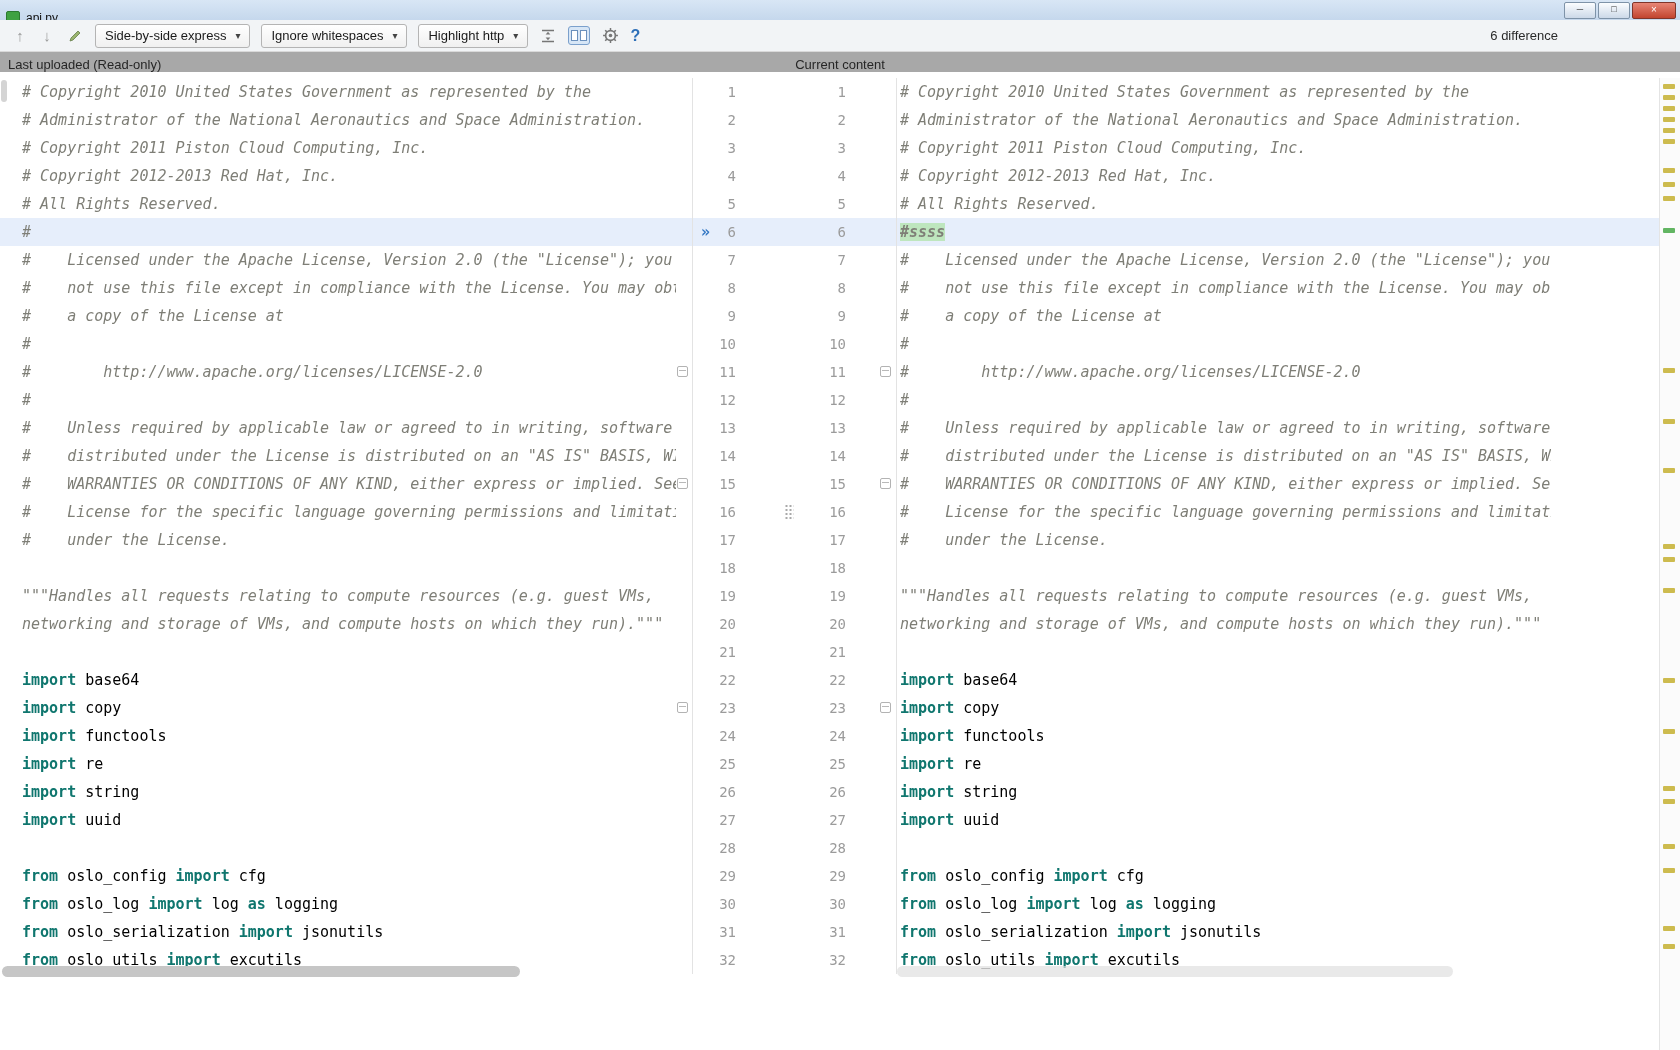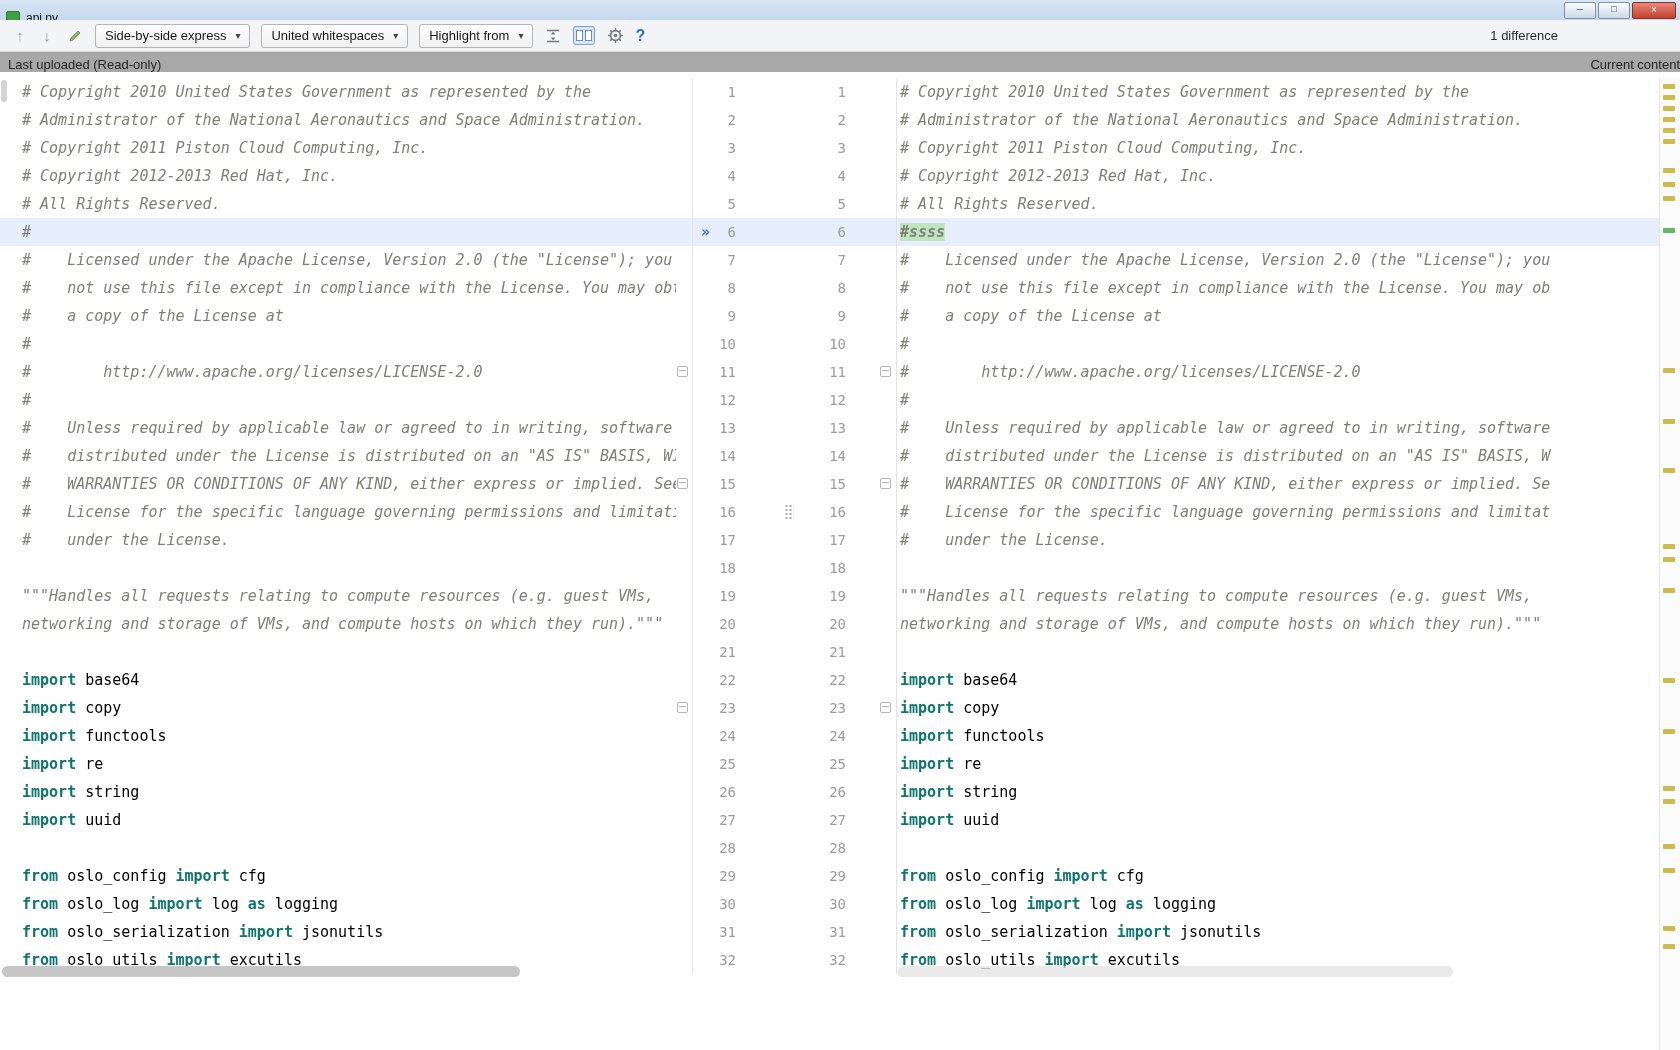--- a/index.html
+++ b/index.html
@@ -44,21 +44,21 @@
   }
   .panes-icon span{display:block;width:5px;height:9px;background:#ffffff;border:1px solid #6b90bc;}
   .help{font-size:16px;font-weight:bold;color:#2d6fb8;}
   .diffcount{position:absolute;right:122px;top:0;height:32px;line-height:32px;font-size:13px;color:#2a2a2a;}
   
   .paneheaders{
     position:absolute;left:0;top:52px;right:0;height:20px;background:#a8a8a8;
     font-size:13px;color:#262626;
   }
   .ph-left{position:absolute;left:8px;top:0;line-height:26px;}
-  .ph-center{position:absolute;left:0;right:0;top:0;text-align:right;line-height:26px;}
+  .ph-center{position:absolute;left:0;right:0;top:0;text-align:center;line-height:26px;}
   
   .diffbody{position:absolute;left:0;top:78px;right:0;bottom:0;background:#fff;}
   .rows{position:absolute;left:0;top:0;right:20px;}
   .row{display:flex;height:28px;line-height:28px;font-family:"DejaVu Sans Mono",monospace;font-size:15px;}
   .row.hl{background:#e6eefb;}
   .clip{display:block;overflow:hidden;white-space:pre;}
   .c-left{width:676px;flex:none;padding-left:22px;box-sizing:border-box;}
   .c-left .clip{width:654px;}
   .c-lfold{width:16px;flex:none;position:relative;border-right:1px solid #e3e3e3;}
   .c-lnum{width:68px;flex:none;position:relative;text-align:right;padding-right:25px;box-sizing:border-box;font-size:14px;color:#9b9b9b;}
@@ -112,25 +112,25 @@
     <svg width="16" height="16" viewBox="0 0 16 16">
       <path d="M3 13l1-3 7-7 2 2-7 7-3 1z" fill="#9ab46f" stroke="#667e4a" stroke-width="0.8"></path>
     </svg>
   </span>
 
   <span class="dropdown">
     <span>Side-by-side express</span>
     <span class="arr">▾</span>
   </span>
   <span class="dropdown">
-    <span>United whitespaces</span>
+    <span>Ignore whitespaces</span>
     <span class="arr">▾</span>
   </span>
   <span class="dropdown">
-    <span>Highlight from</span>
+    <span>Highlight http</span>
     <span class="arr">▾</span>
   </span>
 
   <span class="tb-icon">
     <svg width="16" height="16" viewBox="0 0 16 16">
       <path d="M2 2.5h12M2 13.5h12" stroke="#767676" stroke-width="1.4" fill="none"></path>
       <path d="M8 3.8L10.4 6.6H5.6Z" fill="#767676"></path>
       <path d="M8 12.2L5.6 9.4H10.4Z" fill="#767676"></path>
     </svg>
   </span>
@@ -140,21 +140,21 @@
     </span>
   <span class="tb-icon">
     <svg width="17" height="17" viewBox="0 0 16 16">
       <circle cx="8" cy="8" r="4.6" fill="none" stroke="#777777" stroke-width="1.6"></circle>
       <circle cx="8" cy="8" r="1.7" fill="#777777"></circle>
       <path d="M8 1v2.2M8 12.8V15M1 8h2.2M12.8 8H15M3 3l1.6 1.6M11.4 11.4L13 13M13 3l-1.6 1.6M4.6 11.4L3 13" stroke="#777777" stroke-width="1.4"></path>
     </svg>
   </span>
   <span class="help">?</span>
 
-  <span class="diffcount">1 difference</span>
+  <span class="diffcount">6 difference</span>
 </div>
 
 <div class="paneheaders">
   <span class="ph-left">Last uploaded (Read-only)</span>
   <span class="ph-center">Current content</span>
 </div>
 
 <div class="diffbody">
   <div class="rows">
       <div class="row">

